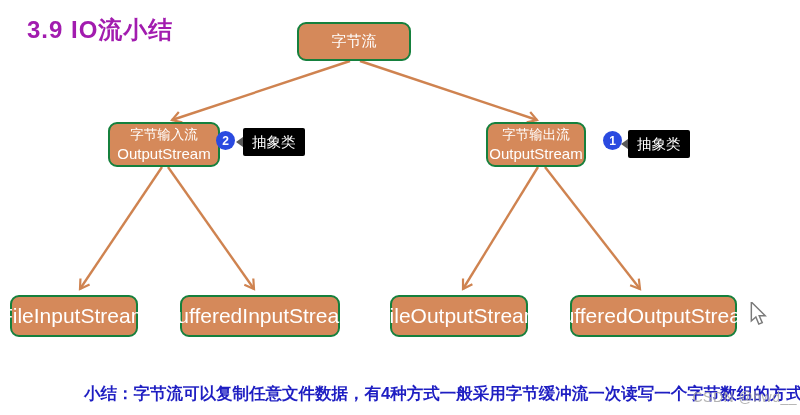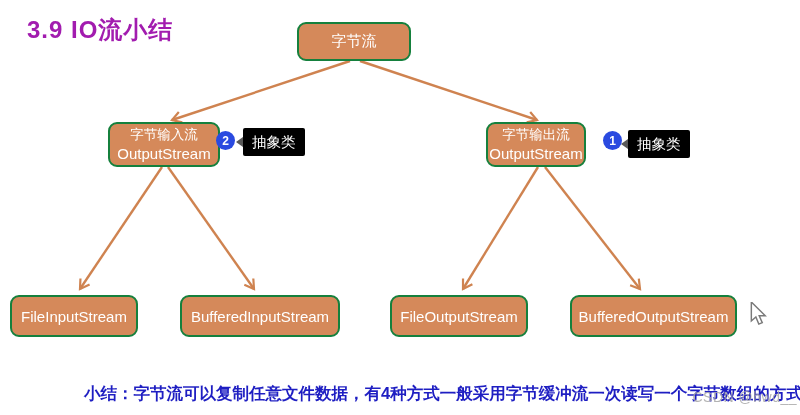--- a/index.html
+++ b/index.html
@@ -27,21 +27,21 @@
     display: flex; flex-direction: column;
     align-items: center; justify-content: center;
     text-align: center;
     z-index: 2;
   }
   .node .cn { font-size: 13.5px; line-height: 1.45; }
   .node .en { font-size: 15px; line-height: 1.25; }
   .node.root { left: 297px; top: 22px; width: 114px; height: 39px; font-size: 15px; }
   .node.l2-left  { left: 108px; top: 122px; width: 112px; height: 45px; }
   .node.l2-right { left: 486px; top: 122px; width: 100px; height: 45px; }
-  .node.leaf { top: 295px; height: 42px; font-size: 15px; }
+  .node.leaf { top: 295px; height: 42px; font-size: 21px; }
   .node.leaf-1 { left: 10px;  width: 128px; }
   .node.leaf-2 { left: 180px; width: 160px; }
   .node.leaf-3 { left: 390px; width: 138px; }
   .node.leaf-4 { left: 570px; width: 167px; }
 
   .badge {
     position: absolute; width: 19px; height: 19px;
     background: #2a4ae0; border-radius: 50%;
     color: #fff; font-size: 12px; font-weight: bold;
     display: flex; align-items: center; justify-content: center;

